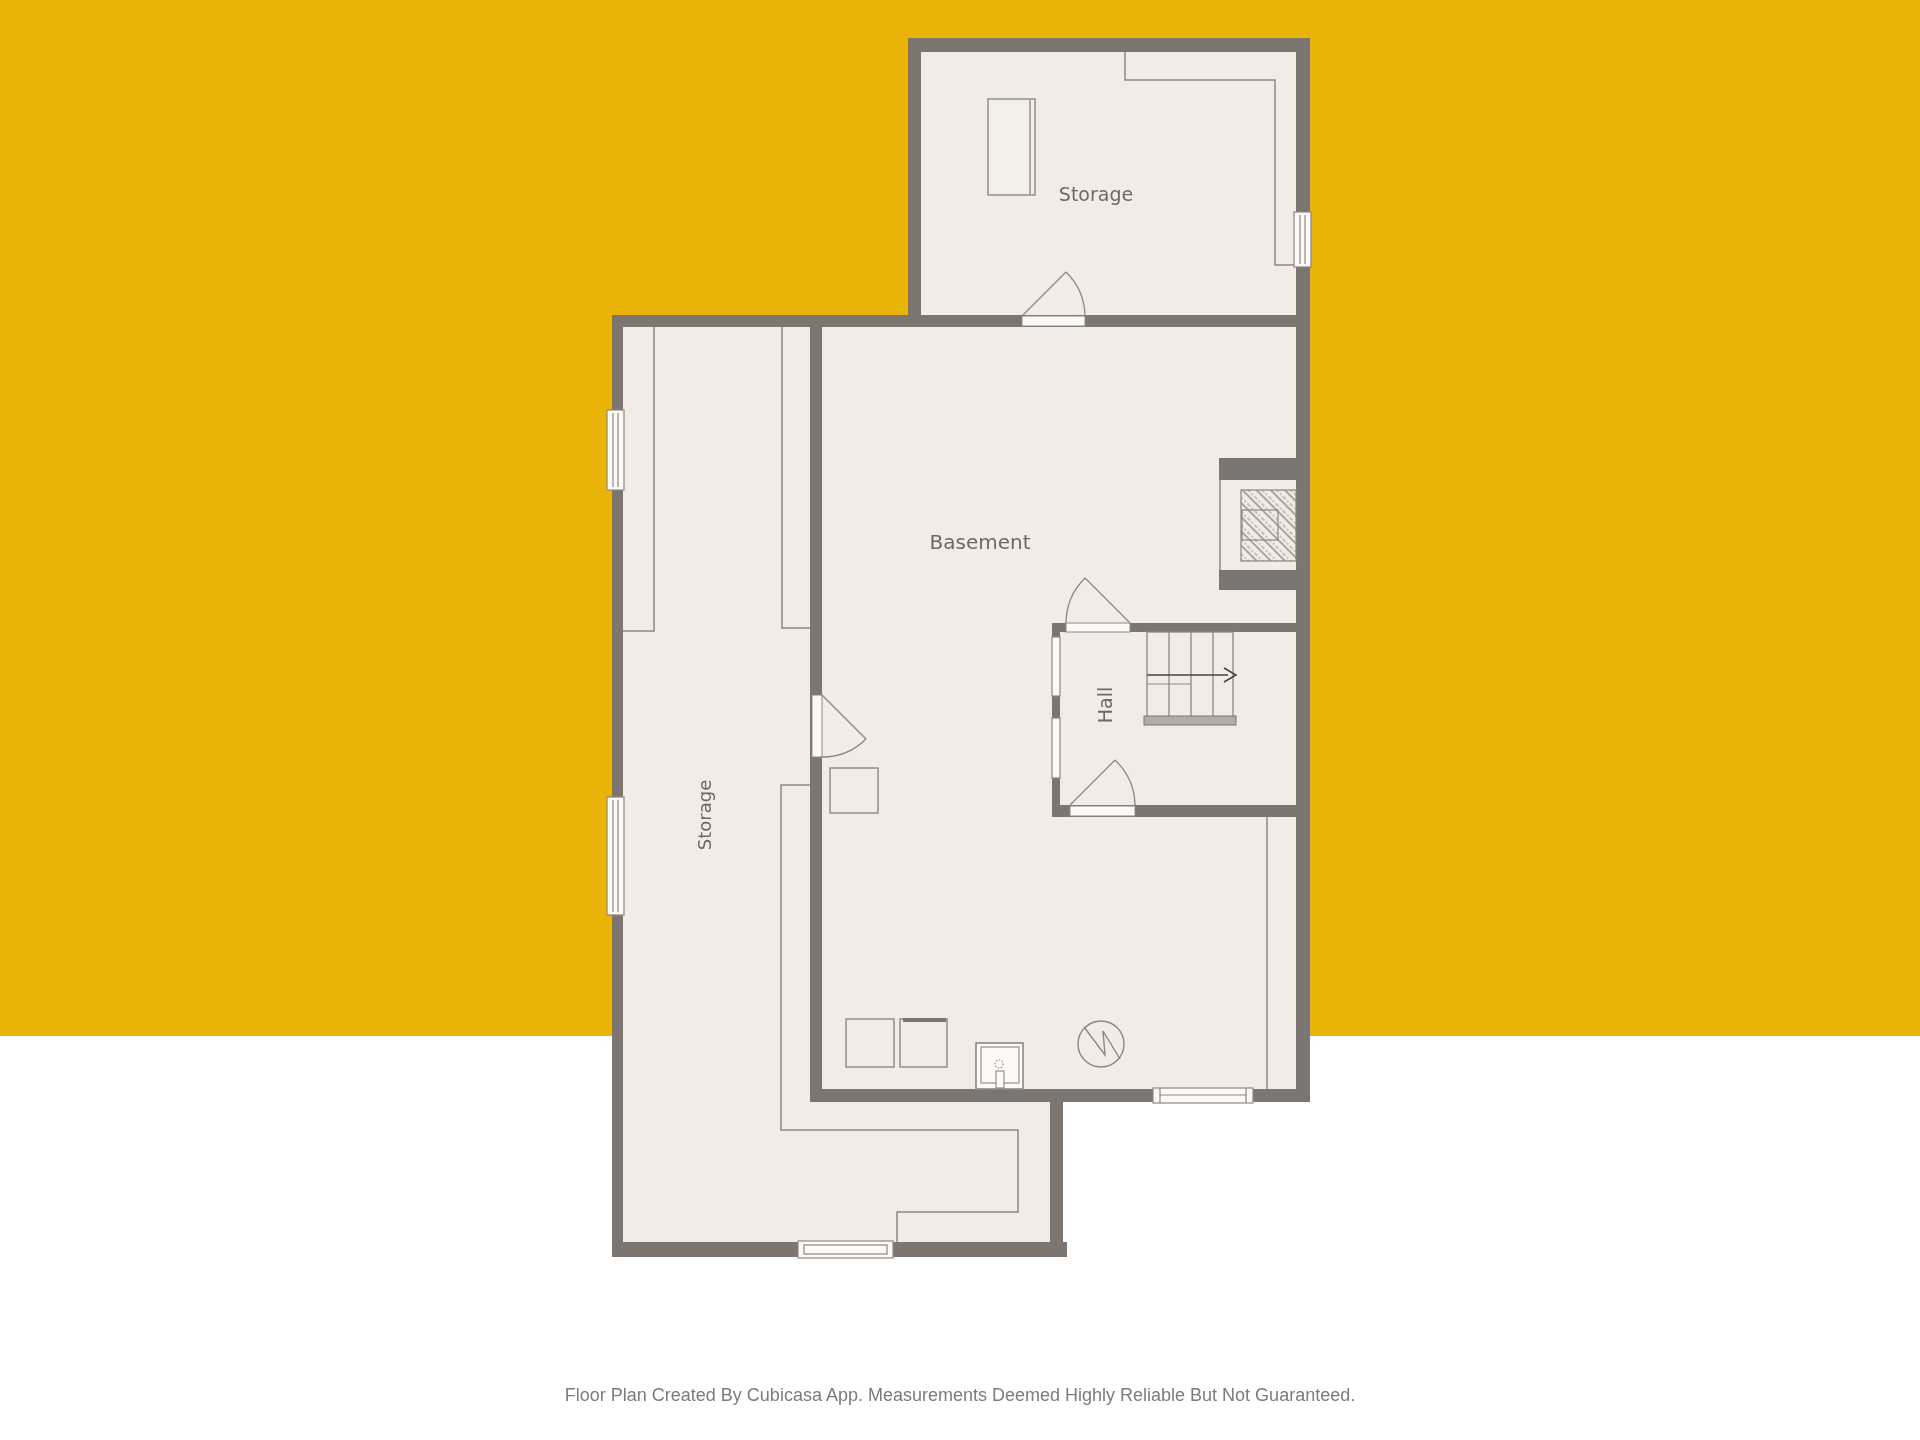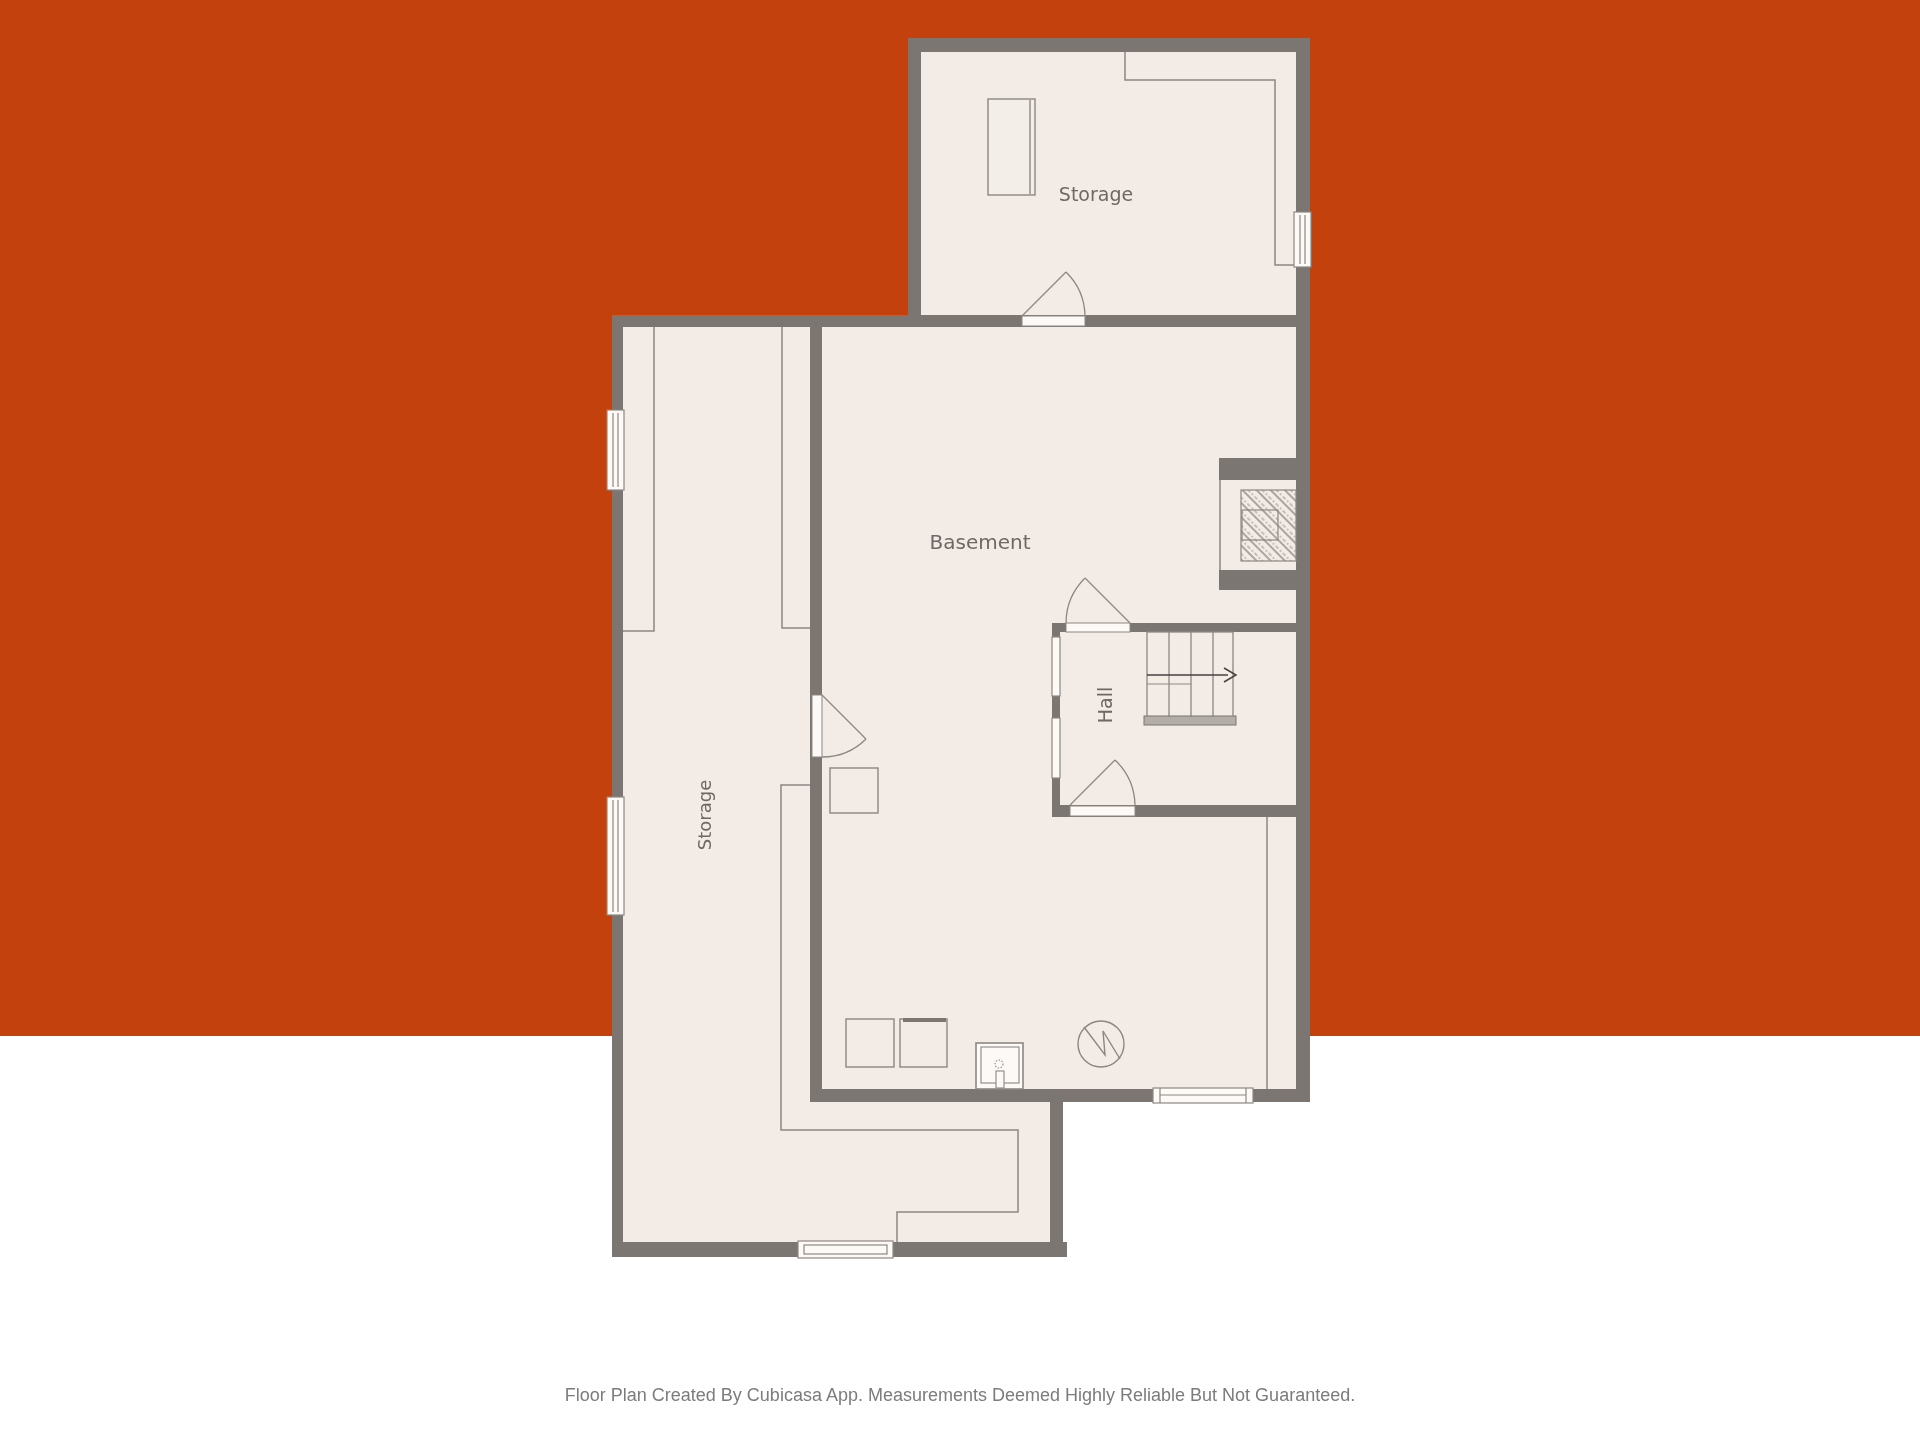--- a/index.html
+++ b/index.html
@@ -8,21 +8,21 @@
     background: #ffffff;
     width: 1920px;
     height: 1440px;
     overflow: hidden;
     font-family: "DejaVu Sans", sans-serif;
   }
   #stage {
     position: relative;
     width: 1920px;
     height: 1036px;
-    background: #c2410c;
+    background: #eab308;
   }
   svg { display: block; }
   .room-label {
     font-family: "DejaVu Sans", sans-serif;
     fill: #6e6965;
   }
   .caption-text {
     font-family: "Liberation Sans", sans-serif;
     fill: #7c7c7c;
   }

